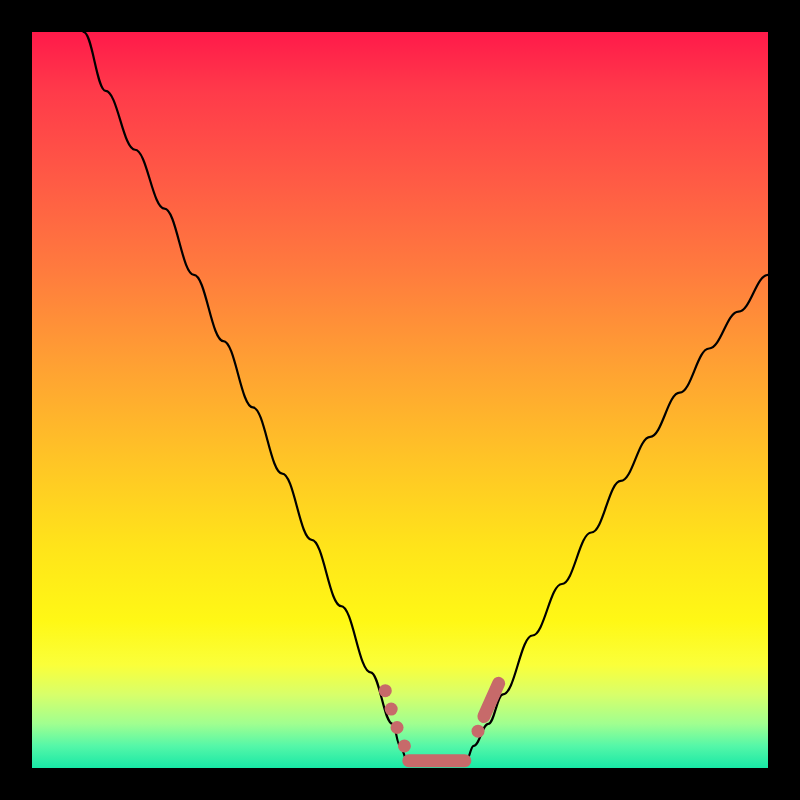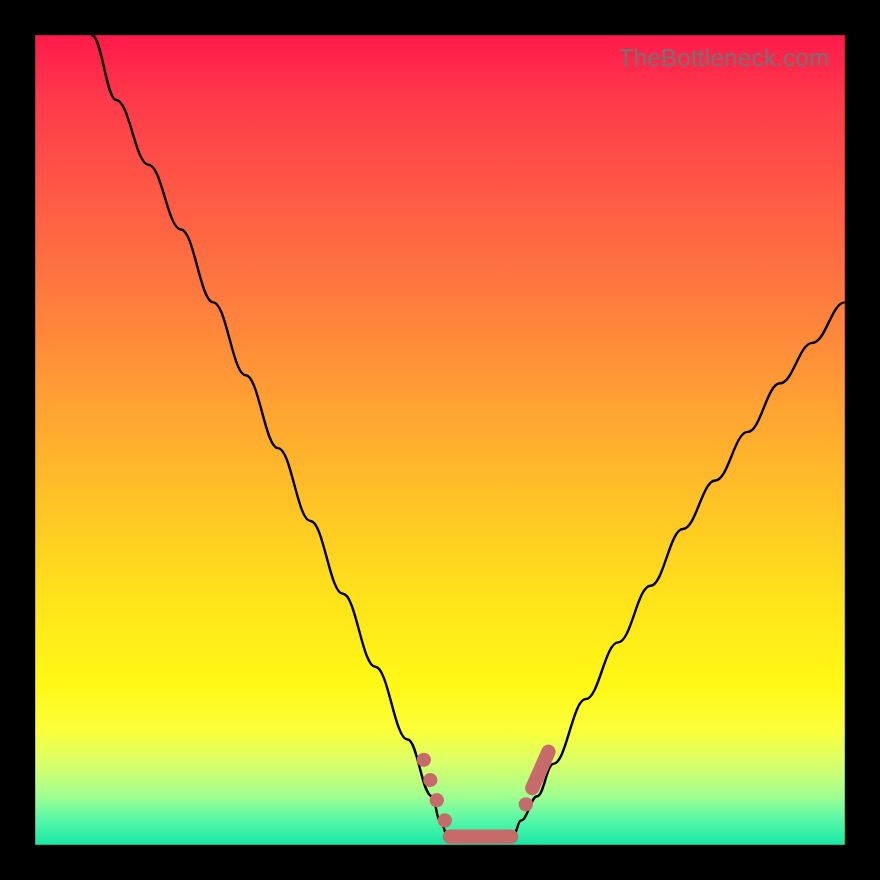--- a/index.html
+++ b/index.html
@@ -71,21 +71,20 @@
     fill: #c76a6a;
   }
 </style>
 </head>
 <body>
 
 <div class="frame">
 
   <div class="plot-area">
 
-    <div class="watermark">TheBottleneck.com</div>
 
     <svg class="curves" viewBox="0 0 736 736" preserveAspectRatio="none">
       <g>
         <path id="path-left" class="curve-path" d="M 51.52 0 C 60.352000000000004 0 64.768 58.879999999999995 73.60000000000001 58.879999999999995 C 85.376 58.879999999999995 91.26400000000001 117.75999999999999 103.04 117.75999999999999 C 114.816 117.75999999999999 120.704 176.64 132.48 176.64 C 144.256 176.64 150.14399999999998 242.88 161.92 242.88 C 173.696 242.88 179.584 309.12 191.36 309.12 C 203.136 309.12 209.024 375.36 220.79999999999998 375.36 C 232.576 375.36 238.464 441.59999999999997 250.24 441.59999999999997 C 262.016 441.59999999999997 267.904 507.84000000000003 279.68 507.84000000000003 C 291.456 507.84000000000003 297.344 574.08 309.12 574.08 C 320.896 574.08 326.784 640.3199999999999 338.56 640.3199999999999 C 347.392 640.3199999999999 351.808 691.84 360.64 691.84 C 363.584 691.84 365.056 713.92 368 713.92 C 370.944 713.92 372.416 728.64 375.36 728.64"></path>
       </g>
       <g>
         <path id="path-right" class="curve-path" d="M 434.23999999999995 728.64 C 437.18399999999997 728.64 438.65599999999995 713.92 441.59999999999997 713.92 C 447.488 713.92 450.43199999999996 691.84 456.32 691.84 C 462.208 691.84 465.152 662.4 471.04 662.4 C 482.81600000000003 662.4 488.704 603.52 500.48 603.52 C 512.256 603.52 518.144 552 529.92 552 C 541.696 552 547.584 500.48 559.36 500.48 C 571.1360000000001 500.48 577.024 448.96 588.8000000000001 448.96 C 600.576 448.96 606.464 404.8 618.24 404.8 C 630.016 404.8 635.904 360.64 647.68 360.64 C 659.456 360.64 665.3439999999999 316.48 677.12 316.48 C 688.896 316.48 694.784 279.68 706.56 279.68 C 718.336 279.68 724.2239999999999 242.88 736 242.88"></path>
       </g>
       <g>
         <path id="path-flat" class="curve-path" d="M 375.36 728.64 C 378.30400000000003 728.64 379.776 730.112 382.72 730.112 C 385.66400000000004 730.112 387.136 730.848 390.08000000000004 730.848 C 393.02400000000006 730.848 394.49600000000004 730.848 397.44000000000005 730.848 C 400.384 730.848 401.85600000000005 730.848 404.8 730.848 C 407.744 730.848 409.216 730.848 412.16 730.848 C 415.104 730.848 416.576 730.848 419.52 730.848 C 422.464 730.848 423.936 730.112 426.88 730.112 C 429.82399999999996 730.112 431.296 728.64 434.23999999999995 728.64"></path>

